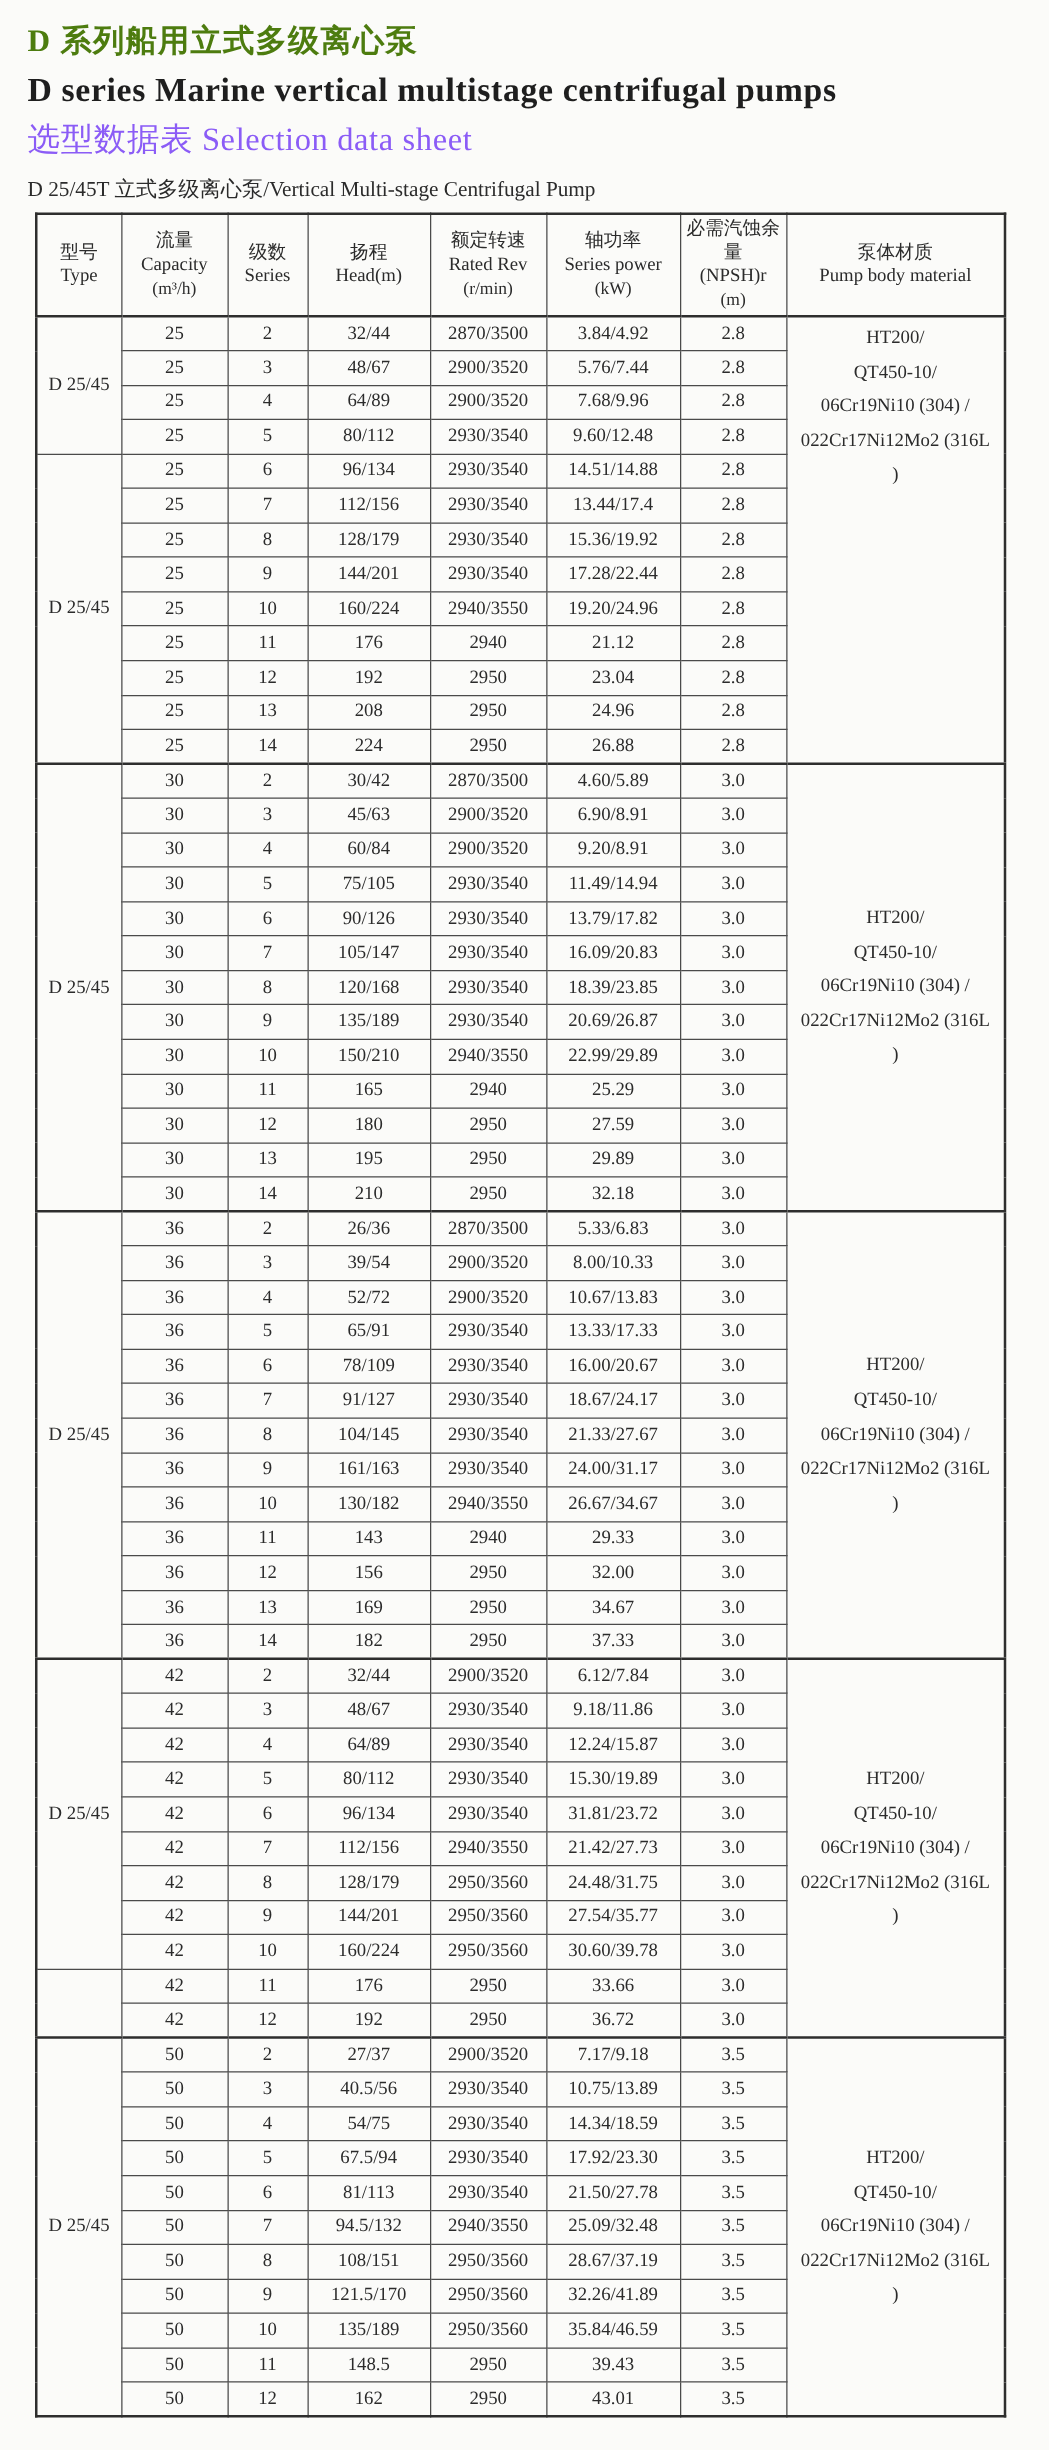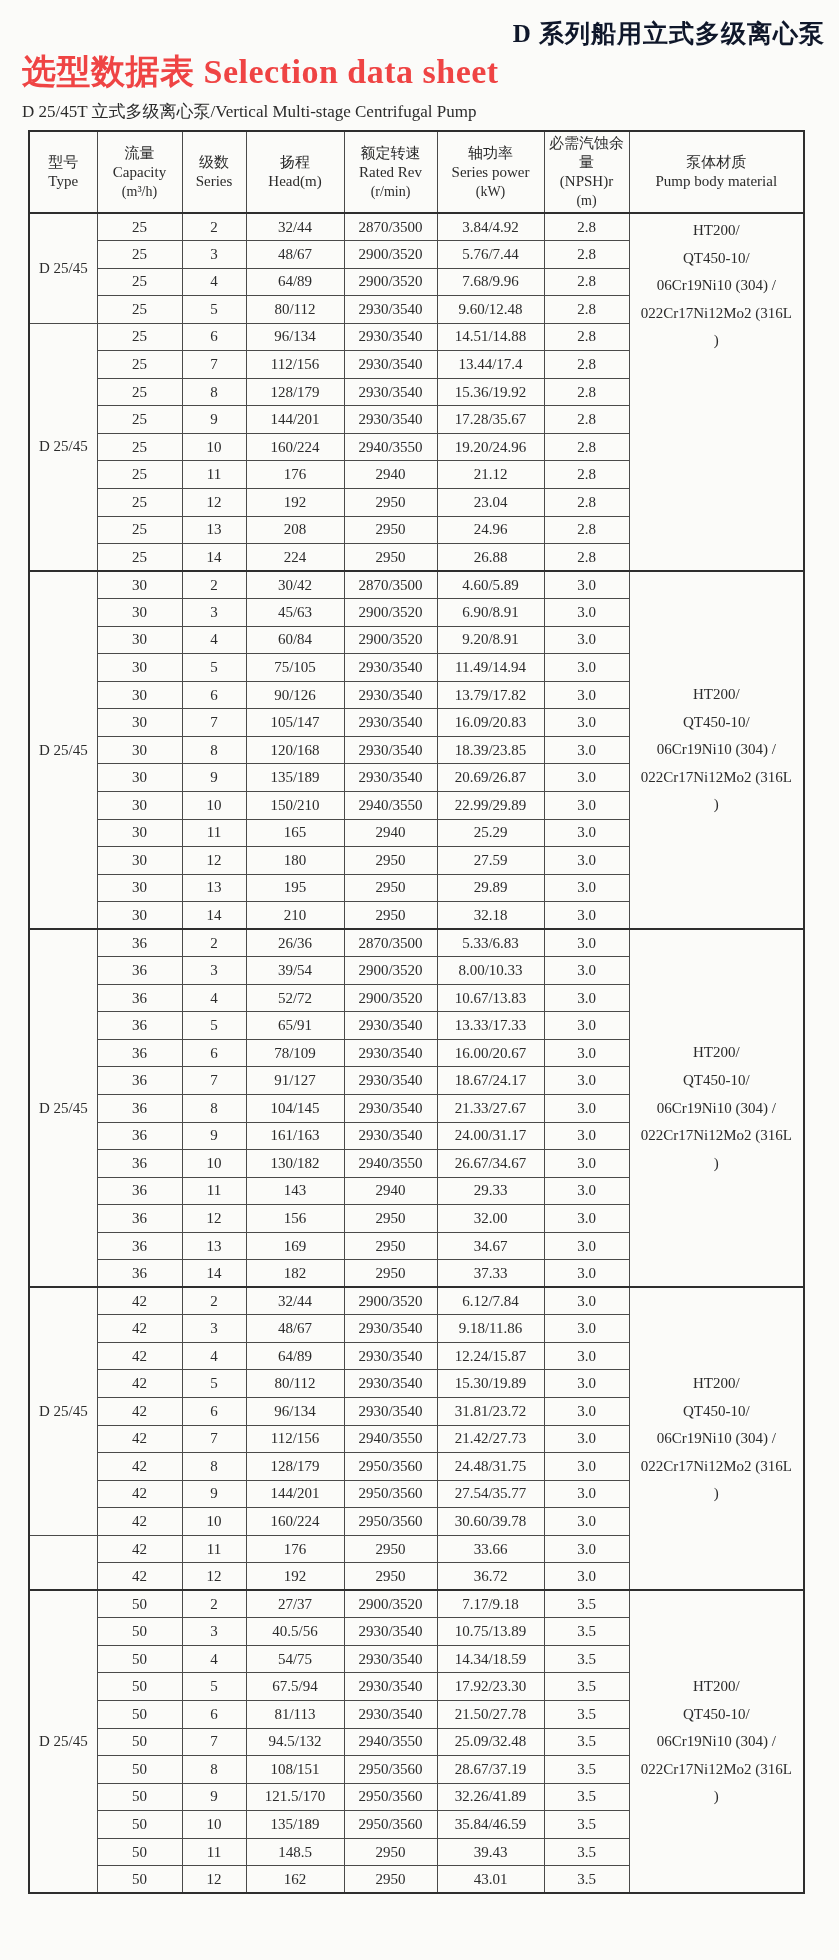--- a/index.html
+++ b/index.html
@@ -12,36 +12,35 @@
     overflow: hidden;
   }
   .page { padding: 12px 14px 0 22px; }
 
   .title-cn {
     margin: 4px 0 0 0;
     font-size: 25px;
     font-weight: bold;
     line-height: 36px;
     letter-spacing: 1px;
-    color: #0f172a;
-    text-align: right;
+    color: #4d7c0f;
   }
   .title-en {
     font-size: 27px;
     font-weight: bold;
     line-height: 40px;
     letter-spacing: 0.5px;
     color: #1e1e1e;
   }
   .title-sub {
-    font-size: 34px;
-    font-weight: bold;
+    font-size: 26px;
+    font-weight: normal;
     line-height: 40px;
     letter-spacing: 0.5px;
-    color: #ef4444;
+    color: #8b5cf6;
   }
   .caption {
     margin-top: 9px;
     font-size: 17px;
     line-height: 22px;
     color: #2b2b2b;
   }
 
   table.datasheet {
     margin-top: 7px;
@@ -81,20 +80,21 @@
   }
   td.material-cell.mat-top { vertical-align: top; padding-top: 3px; }
   td.material-cell.mat-mid { vertical-align: middle; }
   .mat-line { white-space: nowrap; }
 </style>
 </head>
 <body>
 
 <div class="page">
   <div class="title-cn">D 系列船用立式多级离心泵</div>
+  <div class="title-en">D series Marine vertical multistage centrifugal pumps</div>
   <div class="title-sub">选型数据表 Selection data sheet</div>
   <div class="caption">D 25/45T 立式多级离心泵/Vertical Multi-stage Centrifugal Pump</div>
 
   <table class="datasheet">
     <colgroup>
       <col style="width:68px">
       <col style="width:85px">
       <col style="width:64px">
       <col style="width:98px">
       <col style="width:93px">
@@ -206,21 +206,21 @@
           <td>128/179</td>
           <td>2930/3540</td>
           <td>15.36/19.92</td>
           <td>2.8</td>
         </tr>
         <tr>
           <td>25</td>
           <td>9</td>
           <td>144/201</td>
           <td>2930/3540</td>
-          <td>17.28/35.67</td>
+          <td>17.28/22.44</td>
           <td>2.8</td>
         </tr>
         <tr>
           <td>25</td>
           <td>10</td>
           <td>160/224</td>
           <td>2940/3550</td>
           <td>19.20/24.96</td>
           <td>2.8</td>
         </tr>

